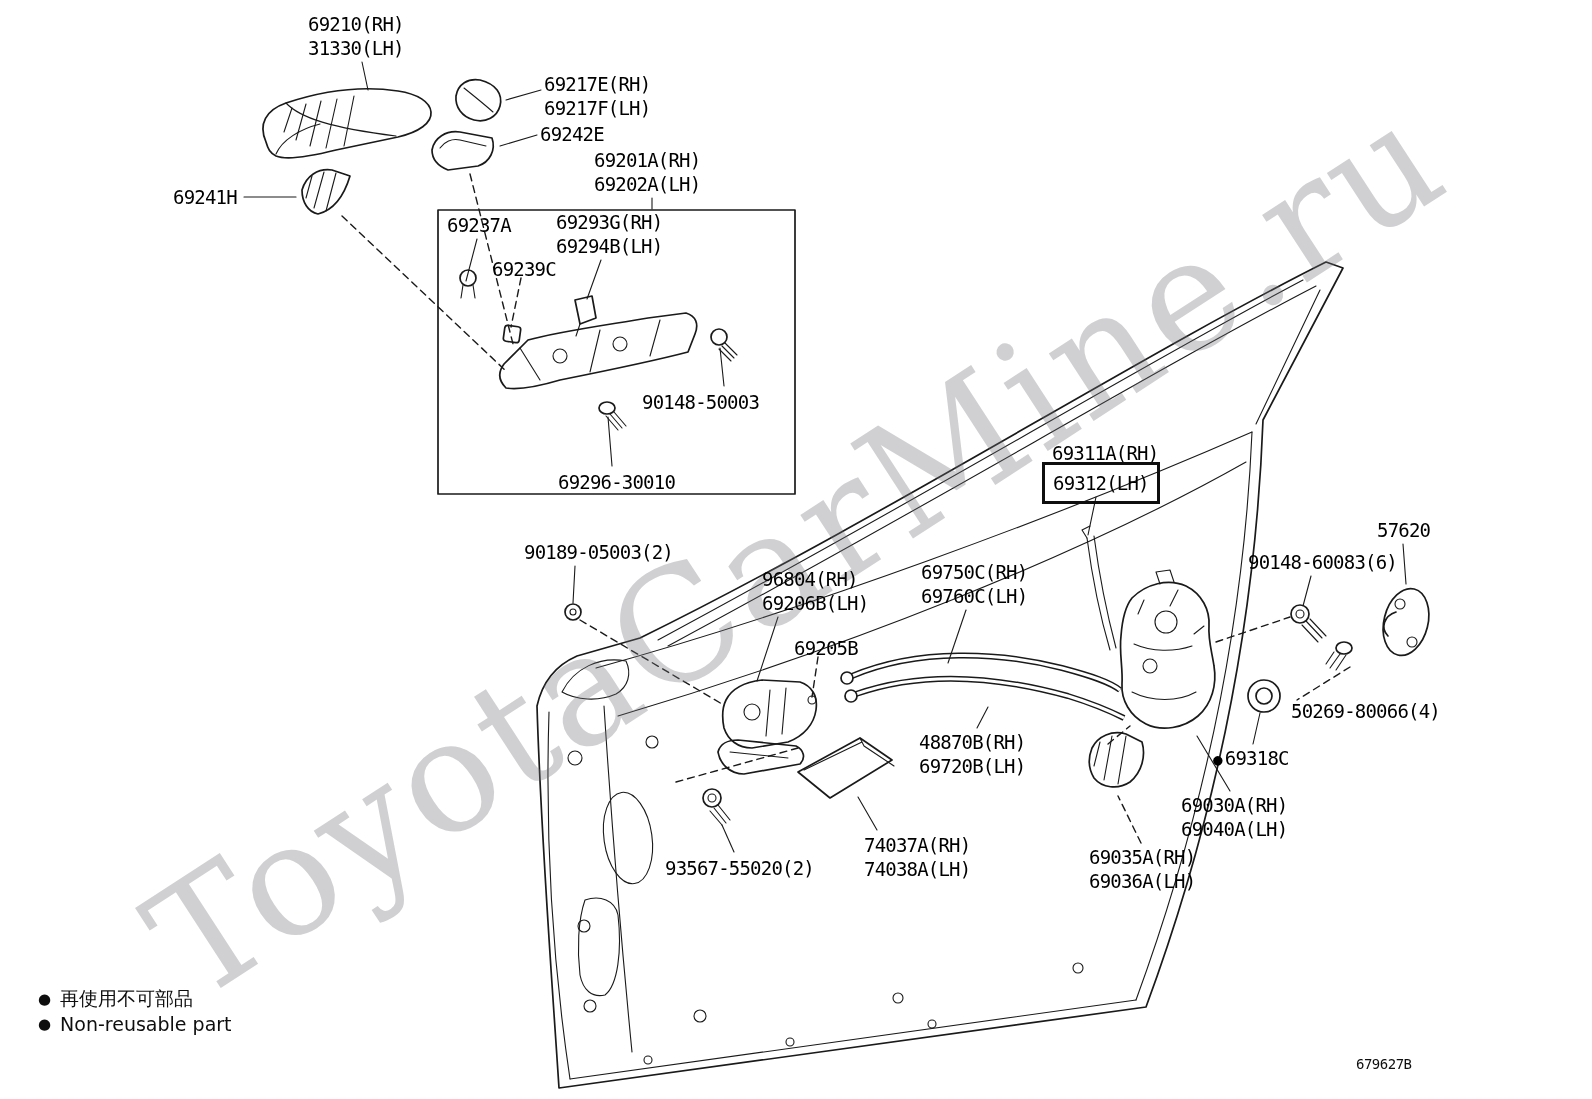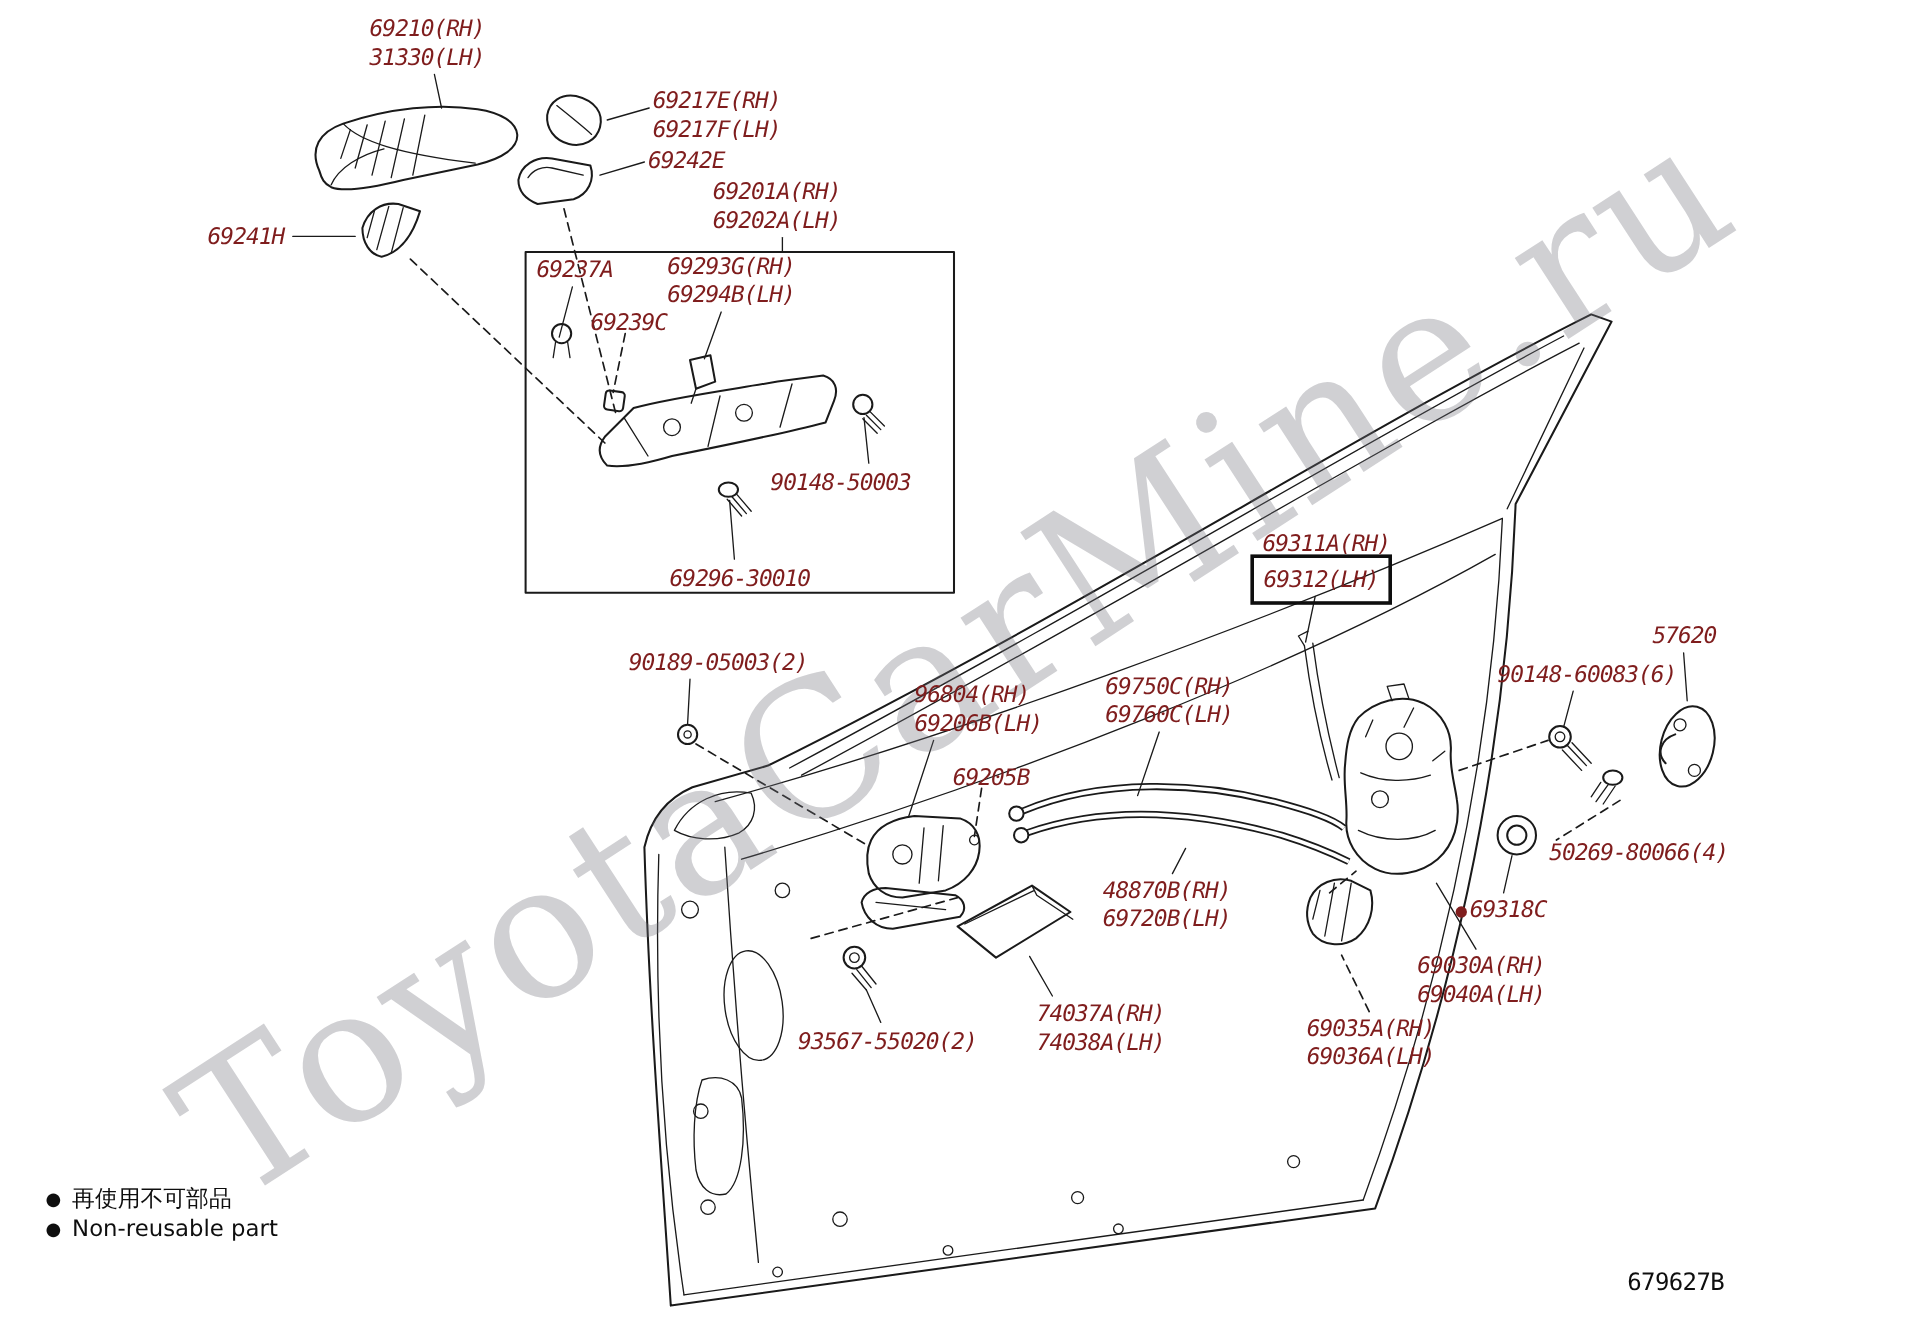--- a/index.html
+++ b/index.html
@@ -7,36 +7,36 @@
   #stage {
     position:relative; width:1592px; height:1099px; background:#fff;
     overflow:hidden; font-family:"DejaVu Sans Mono", monospace; color:#0e0e0e;
   }
   svg.art { position:absolute; left:0; top:0; width:1592px; height:1099px; }
   .ln   { fill:none; stroke:#1a1a1a; stroke-width:1.7; stroke-linecap:round; stroke-linejoin:round; }
   .thin { stroke-width:1.1; }
   .dash { stroke-dasharray:7 5; stroke-width:1.4; }
   .lbl {
     position:absolute; font-size:19px; letter-spacing:-0.8px; line-height:24px;
-    color:#7f1d1d; white-space:nowrap;font-style:italic;
+    color:#000000; white-space:nowrap;
   }
   .boxed { border:3px solid #0e0e0e; padding:6px 8px; }
   .bullet { font-size:16px; margin-right:3px; }
   .legend-row {
     position:absolute; display:flex; align-items:center; gap:9px;
     font-size:19px; font-family:"DejaVu Sans","Liberation Sans",sans-serif;
   }
   .legend-dot { font-size:15px; }
   .watermark {
     position:absolute; left:50%; top:50%;
     transform:translate(-50%,-50%) rotate(-33deg);
     font-family:"DejaVu Serif", serif; font-size:156px; letter-spacing:4px;
     color:rgba(112,112,122,0.33); white-space:nowrap; pointer-events:none;
   }
-  .docnum { position:absolute; left:1356px; top:1056px; font-size:20px; letter-spacing:-0.5px; }
+  .docnum { position:absolute; left:1356px; top:1056px; font-size:14px; letter-spacing:-0.5px; }
 </style>
 </head>
 <body>
 
 <div id="stage">
 
   <svg class="art" viewBox="0 0 1592 1099">
 
     <g>
       <path class="ln" d="M537 706 Q545 670 577 656 L640 638 C880 520 1140 355 1326 262 L1343 268 L1263 420 Q1252 720 1146 1007 L559 1088 C551 966 541 838 537 706 Z"></path>

